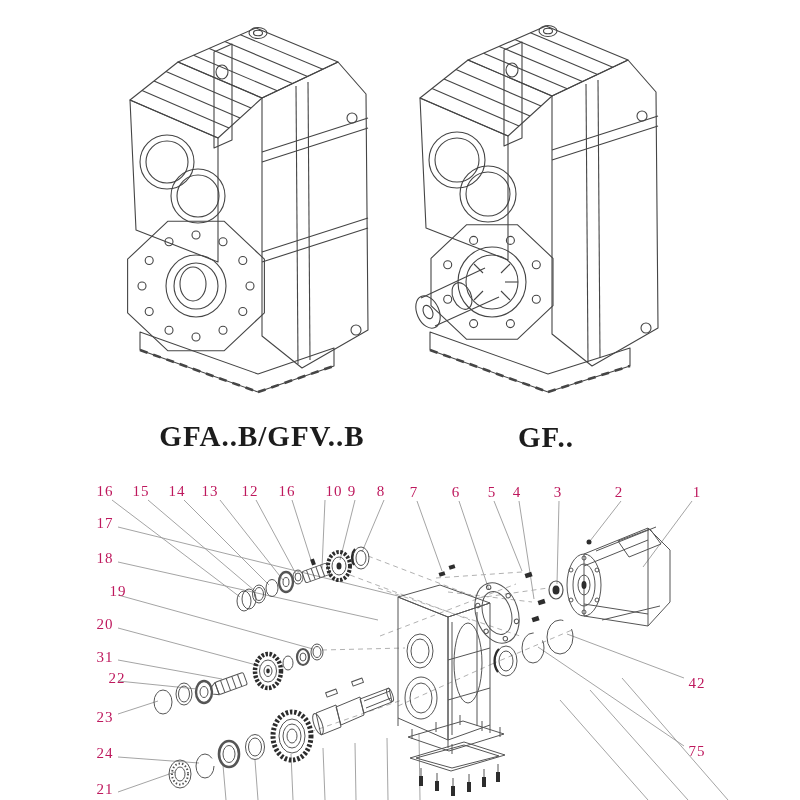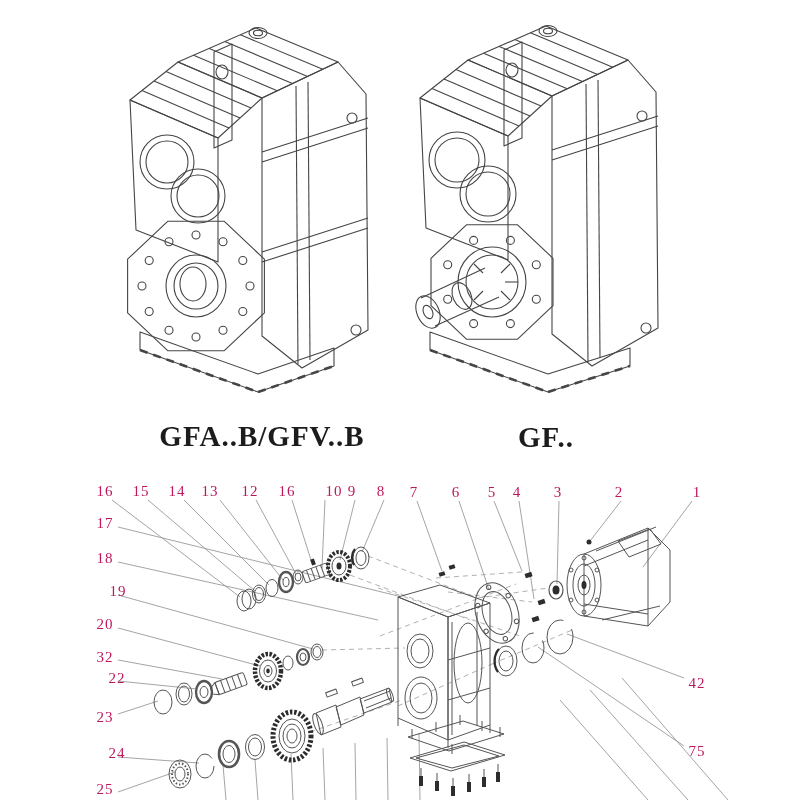--- a/index.html
+++ b/index.html
@@ -427,20 +427,20 @@
     <span class="callout" style="left: 456px; top: 492px;">6</span>
     <span class="callout" style="left: 492px; top: 492px;">5</span>
     <span class="callout" style="left: 517px; top: 492px;">4</span>
     <span class="callout" style="left: 558px; top: 492px;">3</span>
     <span class="callout" style="left: 619px; top: 492px;">2</span>
     <span class="callout" style="left: 697px; top: 492px;">1</span>
     <span class="callout" style="left: 105px; top: 523px;">17</span>
     <span class="callout" style="left: 105px; top: 558px;">18</span>
     <span class="callout" style="left: 118px; top: 591px;">19</span>
     <span class="callout" style="left: 105px; top: 624px;">20</span>
-    <span class="callout" style="left: 105px; top: 657px;">32</span>
+    <span class="callout" style="left: 105px; top: 657px;">31</span>
     <span class="callout" style="left: 105px; top: 678px; margin-left: 12px;">22</span>
     <span class="callout" style="left: 105px; top: 717px;">23</span>
-    <span class="callout" style="left: 105px; top: 753px; margin-left: 12px;">24</span>
-    <span class="callout" style="left: 105px; top: 789px;">25</span>
+    <span class="callout" style="left: 105px; top: 753px;">24</span>
+    <span class="callout" style="left: 105px; top: 789px;">21</span>
     <span class="callout" style="left: 697px; top: 683px;">42</span>
     <span class="callout" style="left: 697px; top: 751px;">75</span>
   </div>
 
 </body></html>

